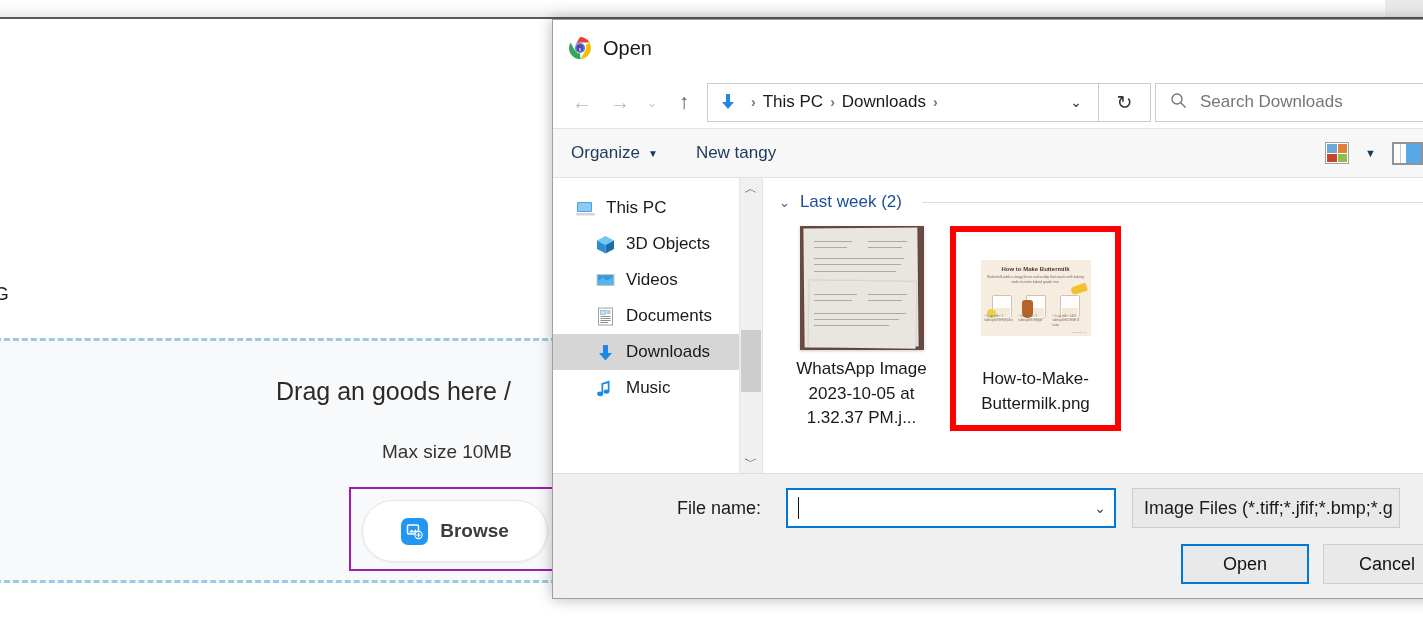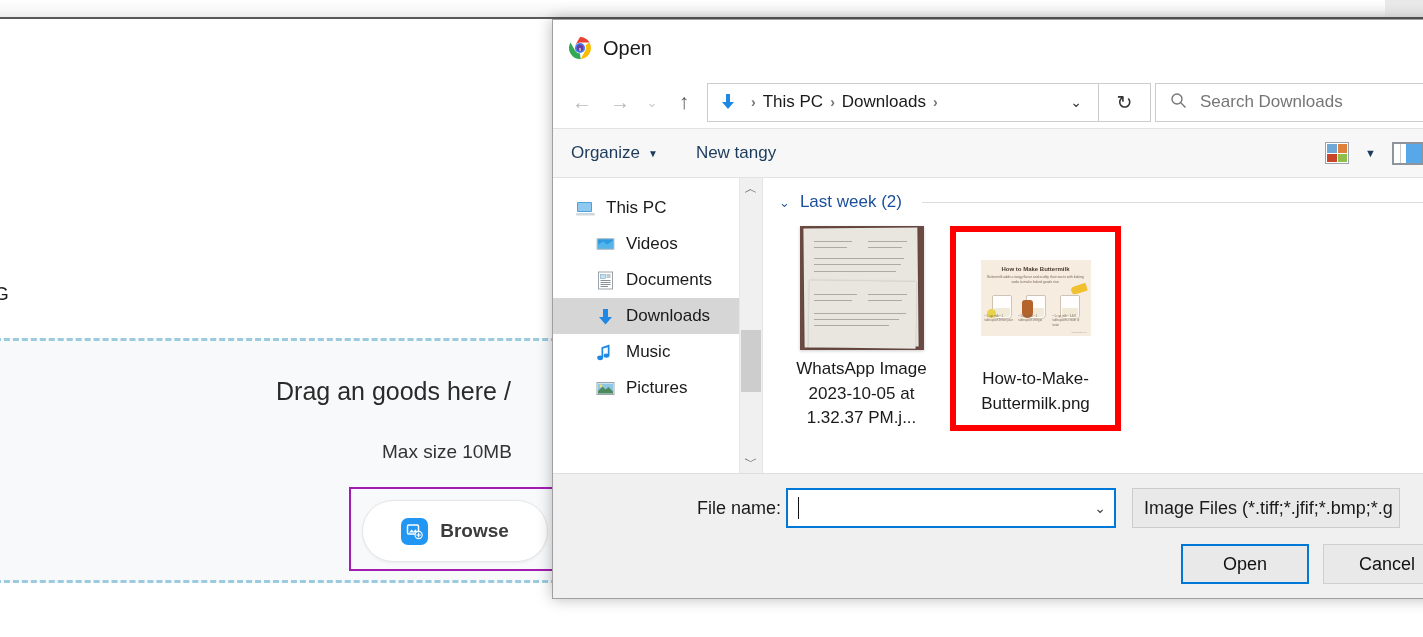--- a/index.html
+++ b/index.html
@@ -203,21 +203,21 @@
   .bm-lemon { position: absolute; bottom: 1px; left: 2px; width: 9px; height: 9px; border-radius: 50%; background: #e8d44a; }
   .bm-vin { position: absolute; bottom: 1px; left: 3px; width: 11px; height: 18px; background: #b4632a; border-radius: 3px 3px 5px 5px; }
   .bm-spoon { position: absolute; top: -4px; right: 0px; width: 16px; height: 8px; background: #f0c030; border-radius: 8px 2px 2px 8px; transform: rotate(-18deg); }
   .bm-bul { position: absolute; bottom: 9px; left: 4px; right: 4px; display: flex; }
   .bm-bul span { flex: 1; font-size: 2.8px; color: #7a6a58; line-height: 1.6; padding-right: 2px; }
   .bm-foot { position: absolute; bottom: 2px; right: 4px; font-size: 2.4px; color: #b4a794; }
 
   
   .dlg-bottom { position: relative; height: 130px; background: #f0f0f0; border-top: 1px solid #dedede; }
   .fn-row { position: absolute; left: 0; top: 14px; width: 100%; height: 40px; display: flex; align-items: center; }
-  .fn-label { width: 233px; text-align: right; padding-right: 5px; font-size: 18px; color: #1a1a1a; }
+  .fn-label { width: 233px; text-align: right; padding-right: 25px; font-size: 18px; color: #1a1a1a; }
   .fn-input {
     width: 330px; height: 40px; background: #fff; border: 2px solid #0078d7;
     display: flex; align-items: center; padding: 0 8px 0 10px; position: relative;
   }
   .fn-caret { width: 1px; height: 22px; background: #111; }
   .fn-chev { margin-left: auto; font-size: 14px; color: #444; }
   .fn-filter {
     margin-left: 16px; width: 268px; height: 40px; background: #e9e9e9; border: 1px solid #cccccc;
     display: flex; align-items: center; padding-left: 11px; font-size: 18px; color: #1a1a1a;
     white-space: nowrap; overflow: hidden;
@@ -346,20 +346,30 @@
           <span class="ti-icon">
             <svg width="21" height="21" viewBox="0 0 21 21">
               <rect x="2" y="4" width="15" height="10" rx="1" fill="#4aa3e0"></rect>
               <rect x="3" y="5" width="13" height="8" fill="#8fc9ef"></rect>
               <rect x="1" y="15" width="19" height="2.4" rx="1" fill="#cfd8dd"></rect>
             </svg>
           </span>
           <span>This PC</span>
         </div>
 
+        <div class="tree-item indent">
+          <span class="ti-icon">
+            <svg width="21" height="21" viewBox="0 0 21 21">
+              <path d="M10.5 2 L19 6.5 L10.5 11 L2 6.5 Z" fill="#6fc8ef"></path>
+              <path d="M2 6.5 L10.5 11 L10.5 19.5 L2 15 Z" fill="#2a8fd0"></path>
+              <path d="M19 6.5 L10.5 11 L10.5 19.5 L19 15 Z" fill="#1a6fa8"></path>
+            </svg>
+          </span>
+          <span>3D Objects</span>
+        </div>
 
         <div class="tree-item indent">
           <span class="ti-icon">
             <svg width="21" height="21" viewBox="0 0 21 21">
               <rect x="1.5" y="4" width="18" height="12" rx="1" fill="#b9c4cc"></rect>
               <rect x="2.8" y="5.2" width="15.4" height="9.2" fill="#2e9ae0"></rect>
               <path d="M2.8 11 L8 7.5 L12 10.5 L18.2 6.6 L18.2 14.4 L2.8 14.4 Z" fill="#55b4ea"></path>
             </svg>
           </span>
           <span>Videos</span>
@@ -396,31 +406,20 @@
           <span class="ti-icon">
             <svg width="21" height="21" viewBox="0 0 21 21">
               <path d="M14.5 2.5 L14.5 13.5 L12.8 13.5 L12.8 5.2 L8.2 6.4 L8.2 15.6 L6.5 15.6 L6.5 5.2 Z" fill="#1e88e5"></path>
               <ellipse cx="5.2" cy="15.8" rx="3" ry="2.4" fill="#1e88e5"></ellipse>
               <ellipse cx="11.5" cy="13.6" rx="2.8" ry="2.2" fill="#1e88e5"></ellipse>
             </svg>
           </span>
           <span>Music</span>
         </div>
 
-        <div class="tree-item indent">
-          <span class="ti-icon">
-            <svg width="21" height="21" viewBox="0 0 21 21">
-              <rect x="2" y="4.5" width="17" height="12" fill="#ffffff" stroke="#9aa3aa" stroke-width="1"></rect>
-              <rect x="3" y="5.5" width="15" height="10" fill="#8fc5e5"></rect>
-              <path d="M3 13 L7.5 8.5 L10.5 11.5 L13.5 9 L18 13.5 L18 15.5 L3 15.5 Z" fill="#4f8a5e"></path>
-              <circle cx="6" cy="8" r="1.4" fill="#f2e06a"></circle>
-            </svg>
-          </span>
-          <span>Pictures</span>
-        </div>
 
 
         <div class="sb-scroll">
           <div class="sb-arrow">︿</div>
           <div class="sb-thumb"></div>
           <div class="sb-arrow bot">﹀</div>
         </div>
       </div>
 
       <div class="body-divider"></div>

